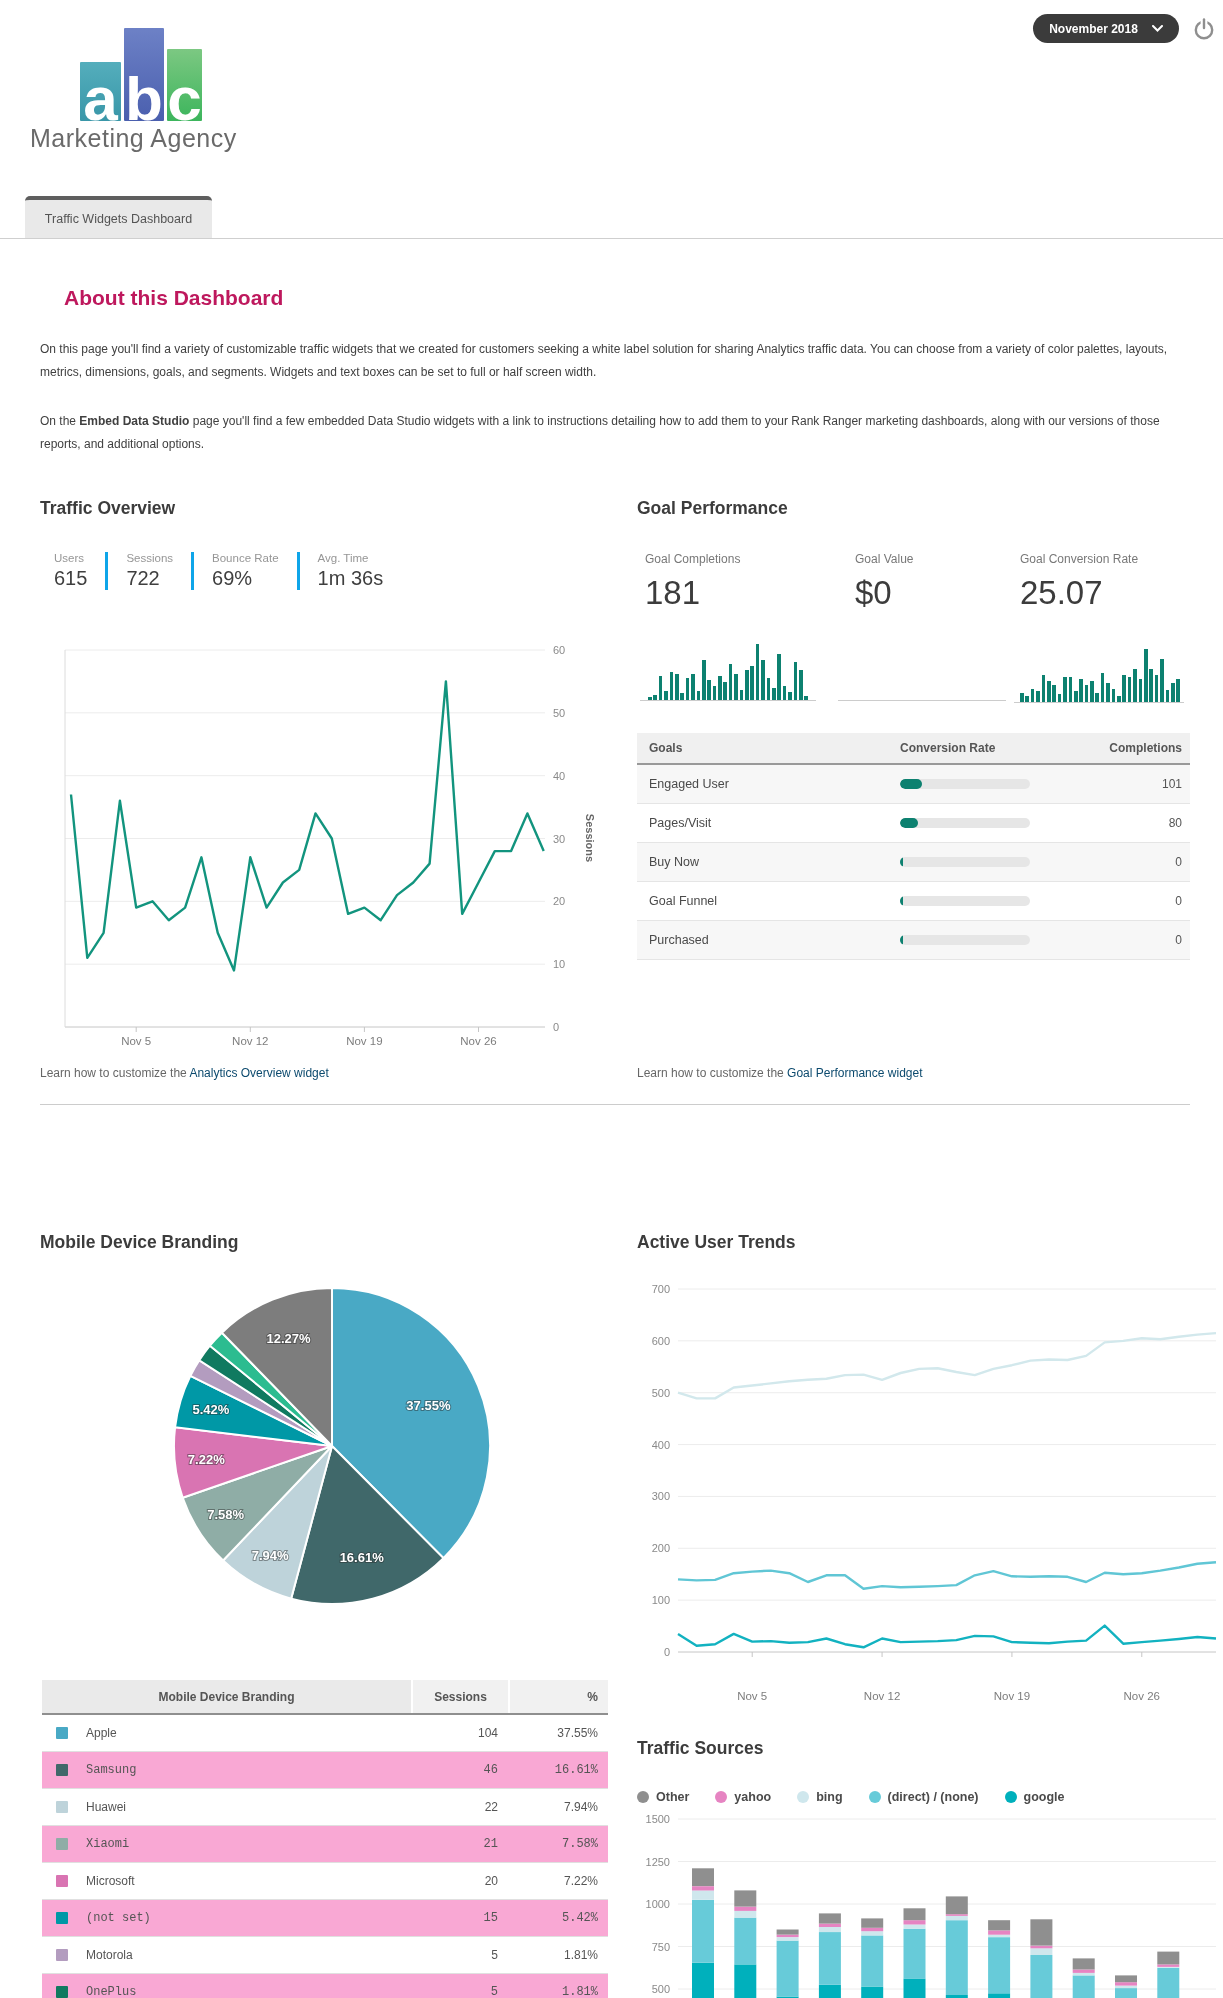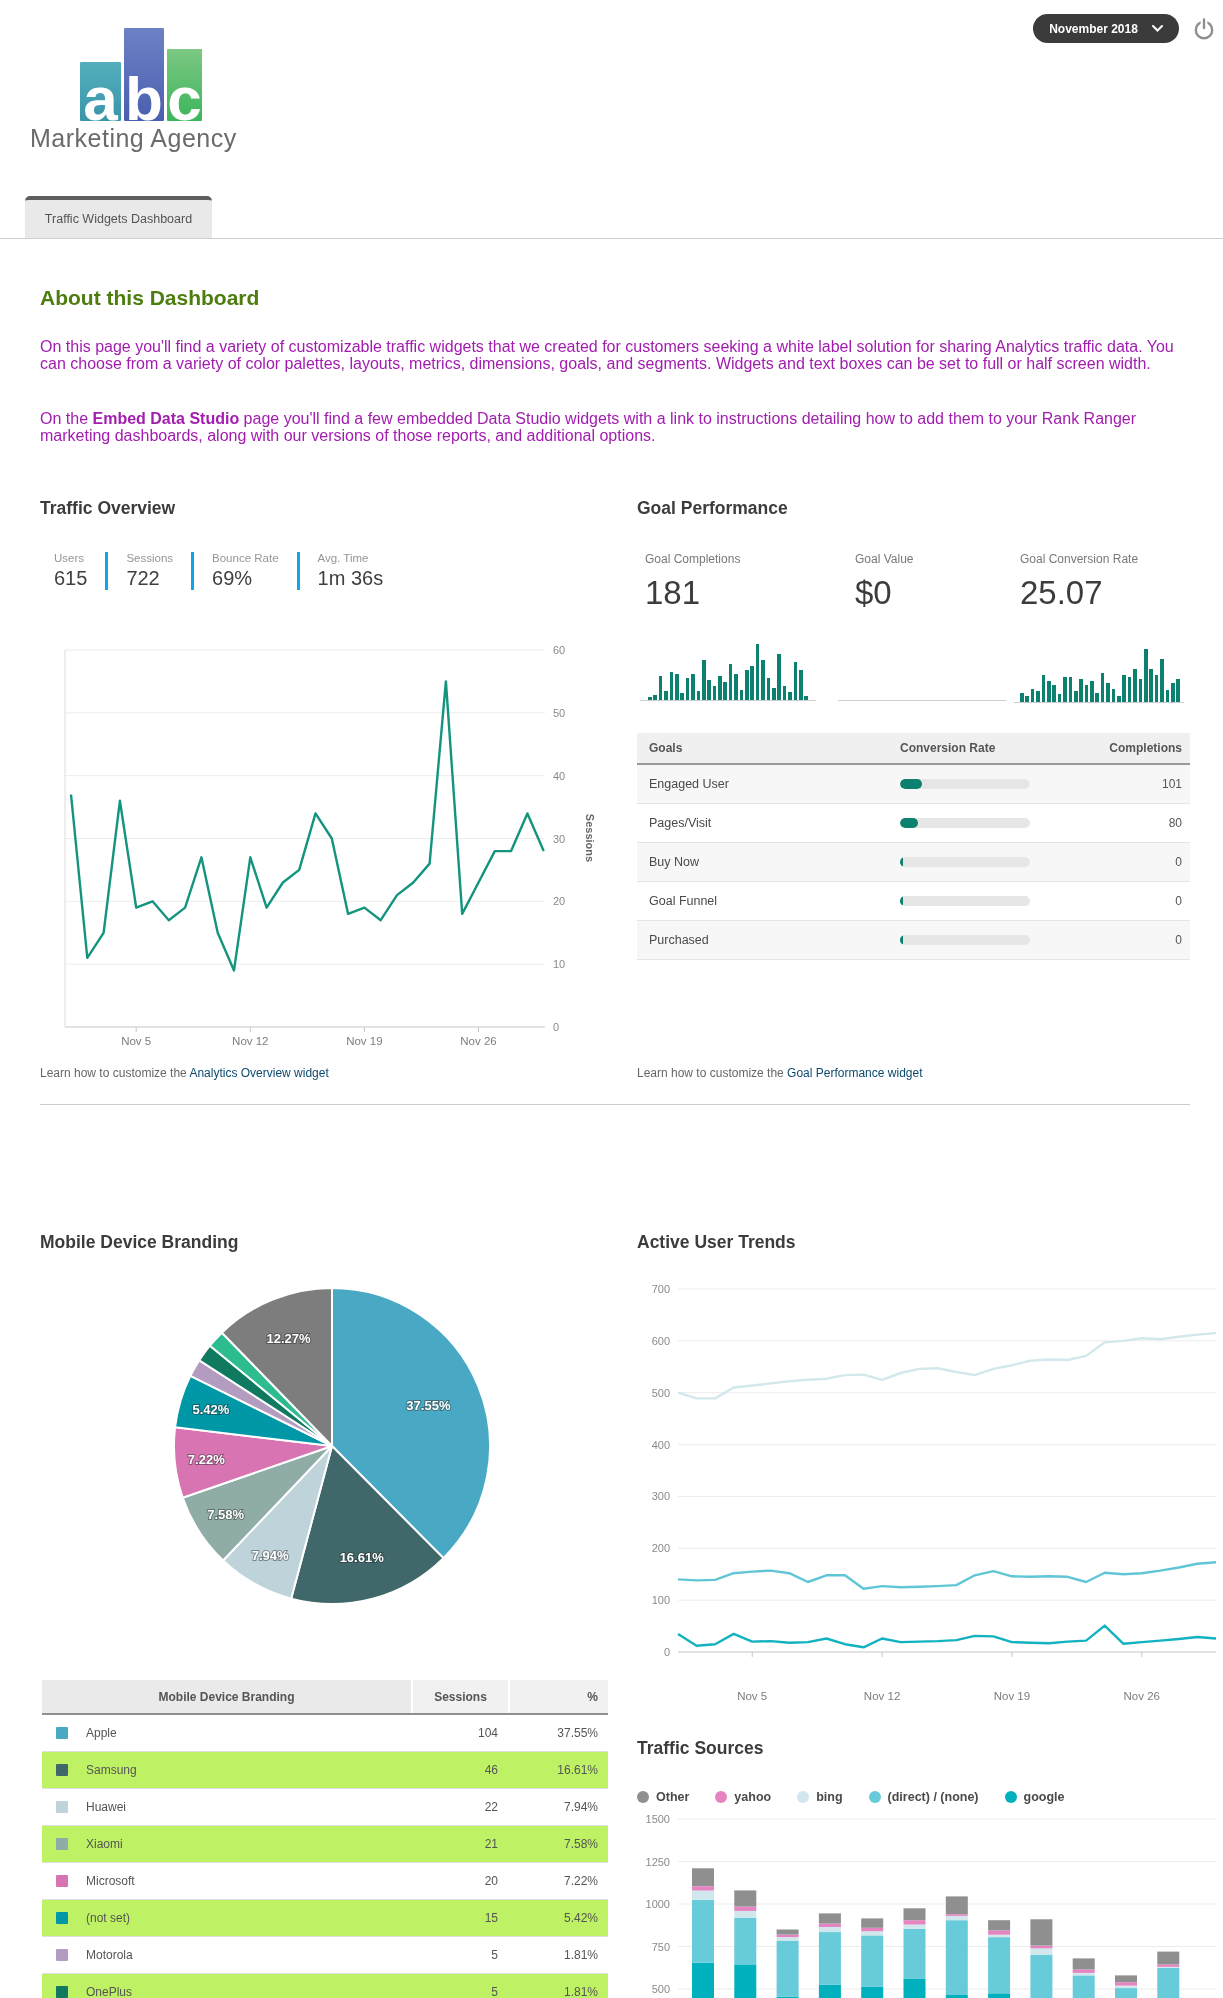--- a/index.html
+++ b/index.html
@@ -17,23 +17,23 @@
   .month-pill{left:1033px;top:14px;width:146px;height:29px;background:#3b3b3b;border-radius:15px;
               display:flex;align-items:center;justify-content:center;gap:14px;cursor:pointer;}
   .month-pill span{color:#fff;font-size:12px;font-weight:700;}
   .power-btn{left:1192px;top:17px;width:24px;height:24px;cursor:pointer;}
 
   
   .tab{left:25px;top:196px;width:187px;height:38px;background:#e9e9e9;border-top:4px solid #5e5e5e;
        border-radius:5px 5px 0 0;text-align:center;line-height:38px;font-size:12.5px;color:#545454;cursor:pointer;}
   .tabline{left:0;top:238px;width:1223px;height:1px;background:#cfcfcf;}
 
-  .h1{font-size:21px;font-weight:700;color:#4d7c0f;}
+  .h1{font-size:21px;font-weight:700;color:#be185d;margin-left:24px;}
   .h2{font-size:17.5px;font-weight:700;color:#3c3c3c;}
-  .para{width:1152px;font-size:16px;line-height:17px;color:#a21caf;}
+  .para{width:1152px;font-size:12px;line-height:23px;color:#404040;}
   .link{color:#0c4a6e;cursor:pointer;}
   .learn{font-size:12px;color:#666;}
 
   
   .stats{left:54px;top:552px;display:flex;}
   .stat-cell{padding:0 18px;border-right:3px solid #0ea5e9;}
   .stat-cell:first-child{padding-left:0;}
   .stat-cell:last-child{border-right:none;}
   .stat-label{font-size:11.5px;color:#969696;margin-bottom:3px;}
   .stat-value{font-size:20px;color:#3f3f3f;}
@@ -64,21 +64,21 @@
                      paint-order:stroke;stroke:rgba(40,40,40,0.45);stroke-width:2px;}
 
   
   .dtable{left:42px;top:1680px;width:566px;font-size:12px;color:#555;}
   .dhead{display:flex;height:33px;border-bottom:2px solid #8f8f8f;font-weight:700;color:#555;}
   .dhead>div{display:flex;align-items:center;}
   .dh1{flex:1;background:#eaeaea;justify-content:center;}
   .dh2{width:95px;background:#f1f1f1;border-left:2px solid #fff;justify-content:center;}
   .dh3{width:100px;background:#f1f1f1;border-left:2px solid #fff;justify-content:flex-end;padding-right:10px;box-sizing:border-box;}
   .drow{display:flex;align-items:center;height:36px;border-bottom:1px solid #e0e0e0;}
-  .drow.alt{background:#bef264;}
+  .drow.alt{background:#f9a8d4;font-family:Liberation Mono, monospace;}
   .swatch{width:12px;height:12px;margin-left:14px;border-radius:1px;}
   .dname{margin-left:18px;flex:1;}
   .dsess{width:95px;text-align:right;padding-right:10px;box-sizing:border-box;}
   .dpct{width:100px;text-align:right;padding-right:10px;box-sizing:border-box;}
 
   
   .legend{left:637px;top:1790px;width:553px;display:flex;gap:26px;align-items:center;}
   .legend-item{display:flex;align-items:center;gap:7px;font-size:12.5px;font-weight:700;color:#4a4a4a;}
   .legend-dot{width:12px;height:12px;border-radius:50%;}
   .divider{background:#ccc;height:1px;}

